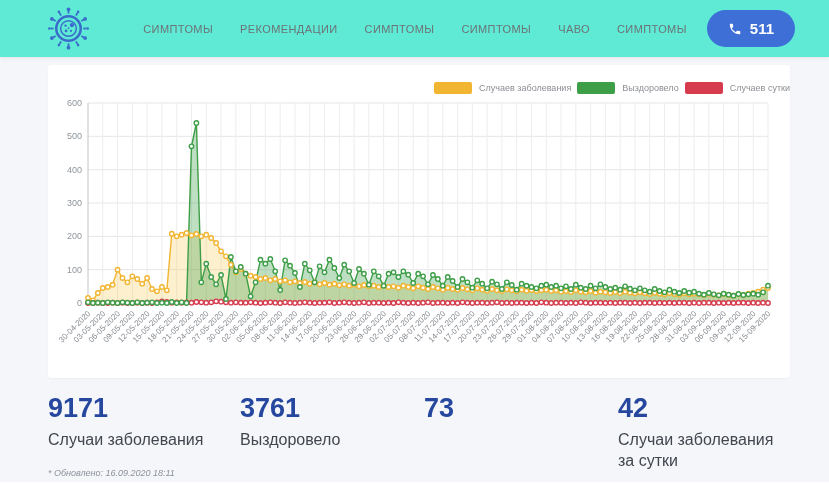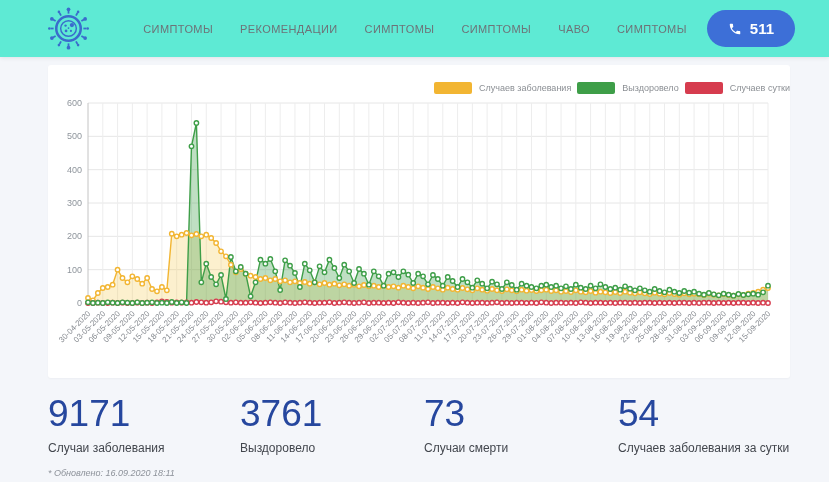--- a/index.html
+++ b/index.html
@@ -20,22 +20,22 @@
   .chart-card { margin:8px 39px 0 48px; width:742px; height:313px; background:#fff;
                 border-radius:3px; box-shadow:0 1px 2px rgba(40,50,70,.04); }
   .legend { display:flex; justify-content:flex-end; align-items:center; gap:6px; padding-top:13px; height:32px; }
   .legend-item { display:flex; align-items:center; gap:7px; cursor:pointer; }
   .legend-swatch { width:38px; height:12px; border-radius:2px; }
   .legend-label { font-size:9px; color:#8b8f94; }
   #chart-svg text { font-family:"Liberation Sans",sans-serif; }
 
   
   .stats { display:grid; grid-template-columns:192px 184px 194px 1fr; padding-left:48px; margin-top:16px; }
-  .stat-value { font-size:37px; font-weight:normal; color:#26479e; line-height:1.1; }
-  .stat-label { font-size:12px; color:#42464d; margin-top:5px; max-width:172px; line-height:1.35; }
+  .stat-value { font-size:27px; font-weight:bold; color:#26479e; line-height:1.1; }
+  .stat-label { font-size:16px; color:#42464d; margin-top:5px; max-width:172px; line-height:1.35; }
 
   .footnote { position:absolute; left:48px; top:468px; font-size:9px; font-style:italic; color:#8d929a; }
   .bottom-strip { position:absolute; left:0; bottom:0; width:100%; height:8px; background:#fff; }
 </style>
 </head>
 <body>
 
 <header class="navbar">
   <div class="logo">
     <svg id="logo-svg" width="47" height="47" viewBox="0 0 48 48">
@@ -641,22 +641,21 @@
     <div>
       <div class="stat-value">9171</div>
       <div class="stat-label">Случаи заболевания</div>
     </div>
     <div>
       <div class="stat-value">3761</div>
       <div class="stat-label">Выздоровело</div>
     </div>
     <div>
       <div class="stat-value">73</div>
-      <div class="stat-label">Случаи смерти</div>
     </div>
     <div>
-      <div class="stat-value">54</div>
-      <div class="stat-label">Случаев заболевания за сутки</div>
+      <div class="stat-value">42</div>
+      <div class="stat-label">Случаи заболевания за сутки</div>
     </div>
   </section>
 
 <div class="footnote">* Обновлено: 16.09.2020 18:11</div>
 <div class="bottom-strip"></div>
 
 </body></html>

